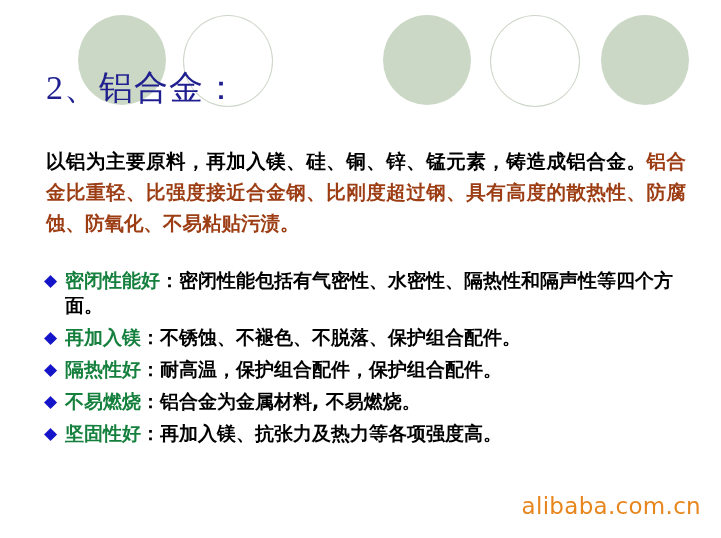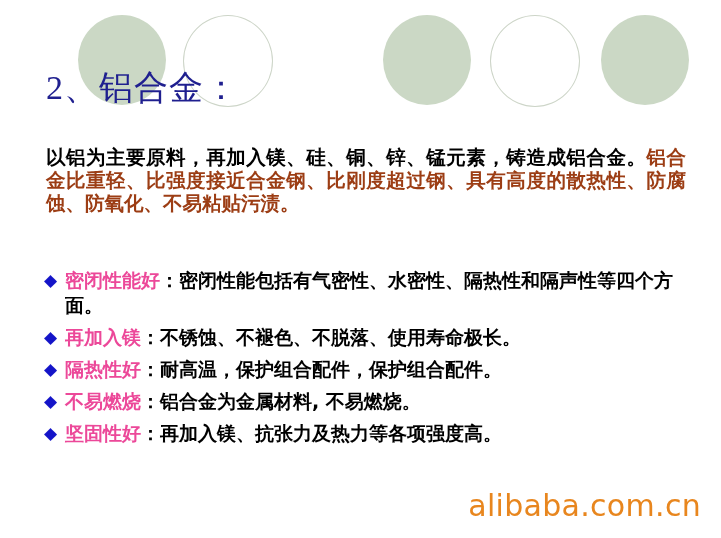--- a/index.html
+++ b/index.html
@@ -66,21 +66,21 @@
   }
 
   
   #intro {
     position: absolute;
     left: 46px;
     top: 146px;
     width: 640px;
     font-family: "DejaVu Sans", "Liberation Sans", sans-serif;
     font-size: 19.5px;
-    line-height: 23px;
+    line-height: 31px;
     color: #000000;
     font-weight: bold;
     text-align: justify;
   }
   #intro .plain {
     color: #000000;
     font-weight: bold;
   }
   #intro .rust {
     color: #9c3d14;
@@ -106,35 +106,35 @@
   }
   .bullet .marker {
     position: absolute;
     left: 0;
     top: 0;
     color: #1414c8;
     font-size: 17px;
     line-height: 25px;
   }
   .bullet .lead {
-    color: #ec4899;
+    color: #15803d;
     font-weight: bold;
   }
   .bullet .rest {
     color: #000000;
     font-weight: bold;
   }
 
   
   #footer {
     position: absolute;
     right: 20px;
     top: 492px;
     font-family: "DejaVu Sans", "Liberation Sans", sans-serif;
-    font-size: 30px;
+    font-size: 23px;
     line-height: 28px;
     color: #e8861e;
     letter-spacing: 0.3px;
   }
 </style>
 </head>
 <body>
 
 <div id="slide">
 
@@ -150,21 +150,21 @@
 
   <div id="intro"><span class="plain">以铝为主要原料，再加入镁、硅、铜、锌、锰元素，铸造成铝合金。</span><span class="rust">铝合金比重轻、比强度接近合金钢、比刚度超过钢、具有高度的散热性、防腐蚀、防氧化、不易粘贴污渍。</span></div>
 
   <div id="bullets">
 
     <div class="bullet">
       <span class="marker">◆</span><span class="lead">密闭性能好</span><span class="rest">：密闭性能包括有气密性、水密性、隔热性和隔声性等四个方面。</span>
     </div>
 
     <div class="bullet">
-      <span class="marker">◆</span><span class="lead">再加入镁</span><span class="rest">：不锈蚀、不褪色、不脱落、使用寿命极长。</span>
+      <span class="marker">◆</span><span class="lead">再加入镁</span><span class="rest">：不锈蚀、不褪色、不脱落、保护组合配件。</span>
     </div>
 
     <div class="bullet">
       <span class="marker">◆</span><span class="lead">隔热性好</span><span class="rest">：耐高温，保护组合配件，保护组合配件。</span>
     </div>
 
     <div class="bullet">
       <span class="marker">◆</span><span class="lead">不易燃烧</span><span class="rest">：铝合金为金属材料, 不易燃烧。</span>
     </div>
 

